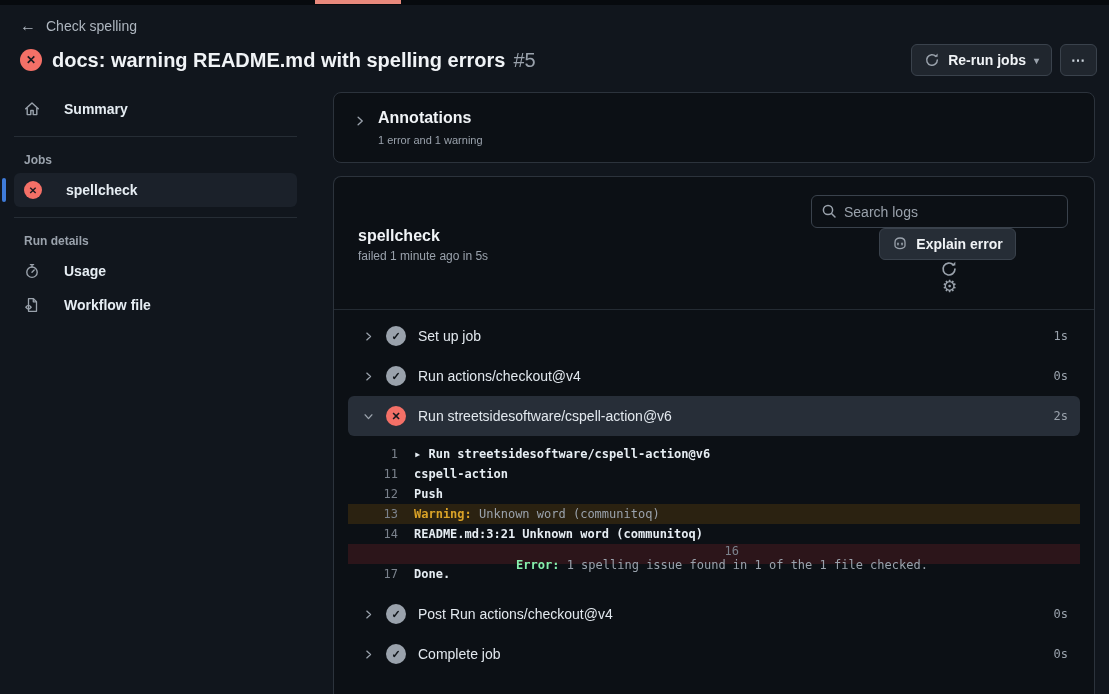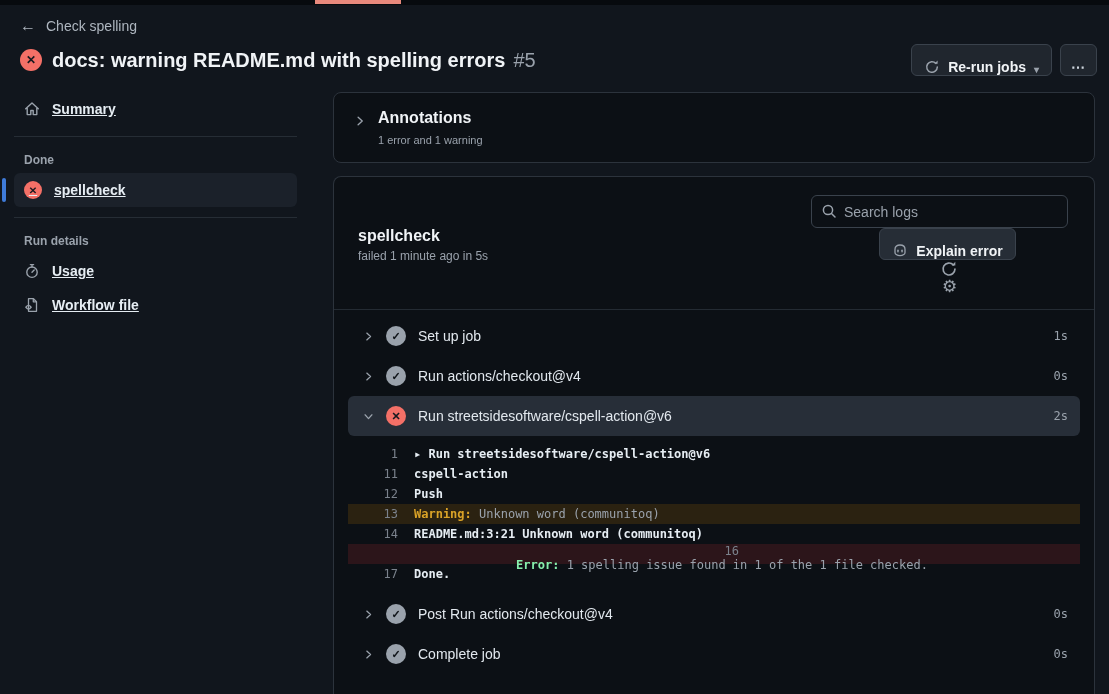--- a/index.html
+++ b/index.html
@@ -22,35 +22,35 @@
   .status-bubble {
     width:22px; height:22px; border-radius:50%; background:#f47067;
     display:inline-flex; align-items:center; justify-content:center;
     color:#16191f; font-size:12px; font-weight:bold; flex:0 0 auto;
   }
   .page-title { font-size:20px; font-weight:700; color:#f0f3f6; margin-left:10px; }
   .run-number { font-size:20px; font-weight:400; color:#9aa2ac; margin-left:8px; }
   .header-actions { margin-left:auto; display:flex; align-items:center; gap:8px; }
   .btn {
     background:#20262e; border:1px solid #3a424c; border-radius:6px;
-    height:32px; display:inline-flex; align-items:flex-end; gap:8px;
+    height:32px; display:inline-flex; align-items:center; gap:8px;
     padding:0 12px; color:#f0f3f6; font-size:14px; font-weight:600; cursor:pointer;
   }
   .btn .icon-svg { color:#9aa2ac; }
   .caret { font-size:10px; color:#9aa2ac; }
   .kebab-btn { padding:0 10px; letter-spacing:1px; font-weight:700; color:#cdd5dd; }
 
   
   .content { display:flex; align-items:flex-start; }
   .sidebar { width:315px; flex:0 0 auto; padding:6px 18px 0 14px; }
   .main { flex:1; padding:6px 14px 0 18px; }
 
   
-  .side-item { display:flex; align-items:center; gap:12px; height:34px; padding:0 10px;
-    border-radius:6px; font-size:14px; font-weight:600; color:#e6edf3; cursor:pointer; position:relative;text-decoration:underline; }
+  .side-item { display:flex; align-items:center; gap:24px; height:34px; padding:0 10px;
+    border-radius:6px; font-size:14px; font-weight:600; color:#e6edf3; cursor:pointer; position:relative; }
   .side-item .icon-svg { color:#9aa2ac; }
   .side-divider { border-top:1px solid #262d35; margin:10px 0; }
   .side-heading { font-size:12px; font-weight:700; color:#9aa2ac; padding:6px 10px; }
   .side-item.selected { background:#1b212a; }
   .select-bar { position:absolute; left:-12px; top:5px; width:4px; height:24px; border-radius:2px; background:#3f7bd9; }
   .job-status { width:18px; height:18px; border-radius:50%; background:#f47067; color:#16191f;
     display:inline-flex; align-items:center; justify-content:center; font-size:10px; font-weight:bold; }
 
   
   .card { background:#0c1015; border:1px solid #2c333c; border-radius:8px; }
@@ -148,21 +148,21 @@
   <div class="sidebar">
     <div class="side-item">
       <span class="icon-svg">
         <svg width="16" height="16" viewBox="0 0 16 16">
             <path d="M1.7 7.8 8 2l6.3 5.8M3.2 7v6.6h3.6V9.5h2.4v4.1h3.6V7" fill="none" stroke="currentColor" stroke-width="1.4" stroke-linejoin="round" stroke-linecap="round"></path>
           </svg>
       </span>
       <span>Summary</span>
     </div>
     <div class="side-divider"></div>
-    <div class="side-heading">Done</div>
+    <div class="side-heading">Jobs</div>
     <div class="side-item selected">
       <span class="select-bar"></span>
       <span class="job-status">
           <span>✕</span>
         </span>
       <span>spellcheck</span>
     </div>
     <div class="side-divider"></div>
     <div class="side-heading">Run details</div>
     <div class="side-item">

